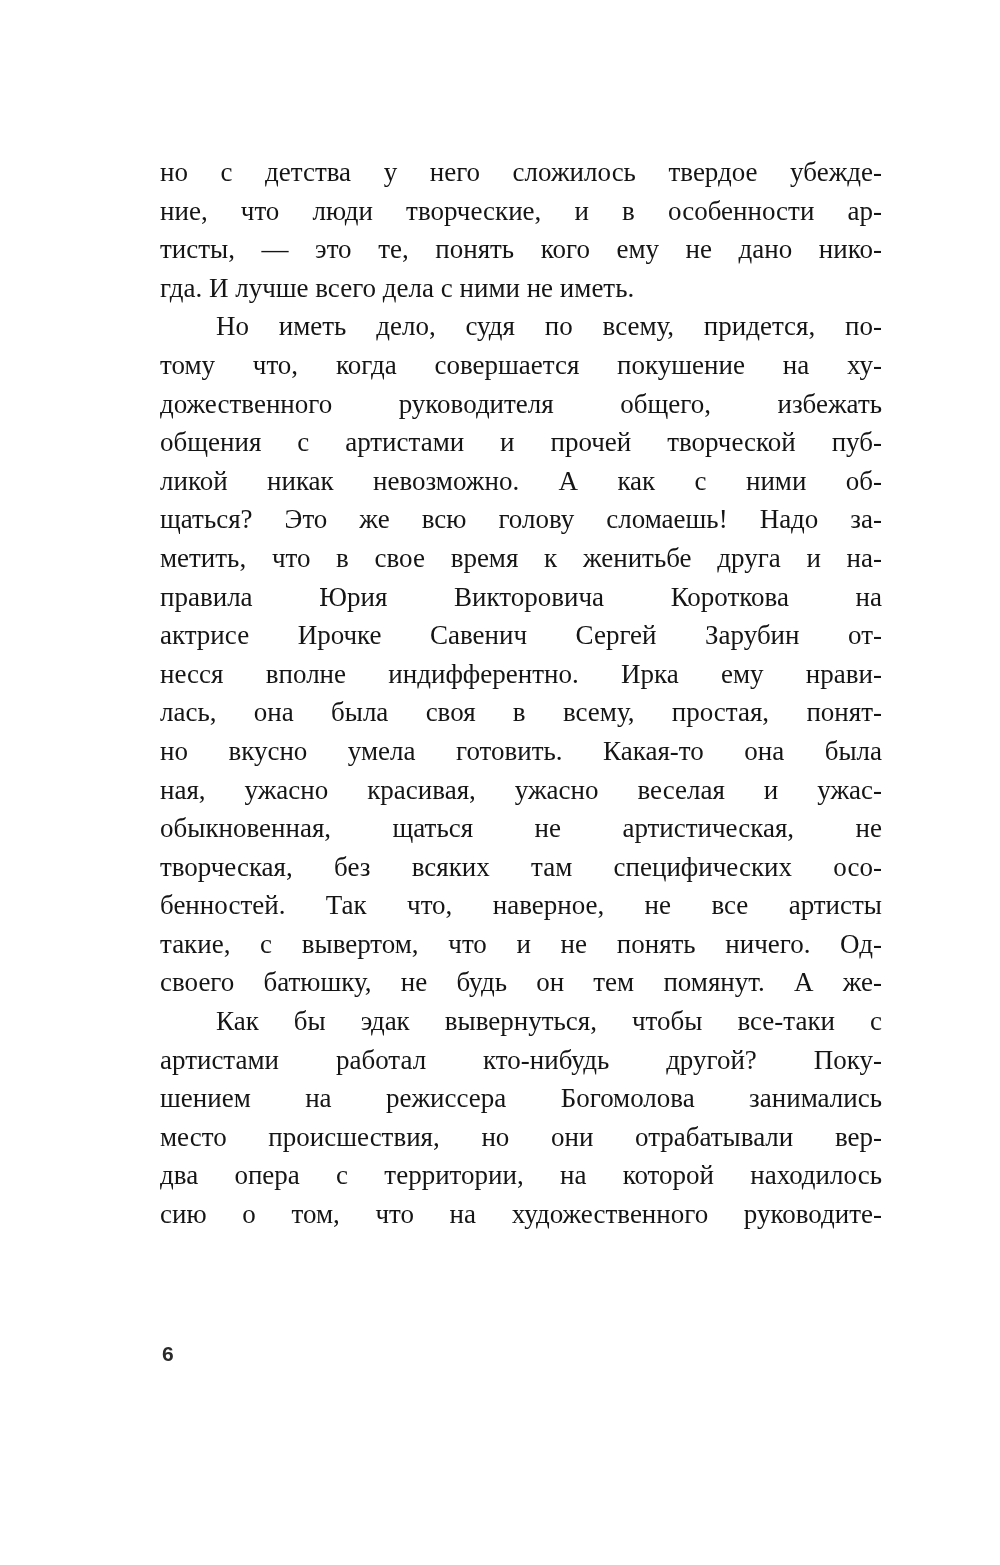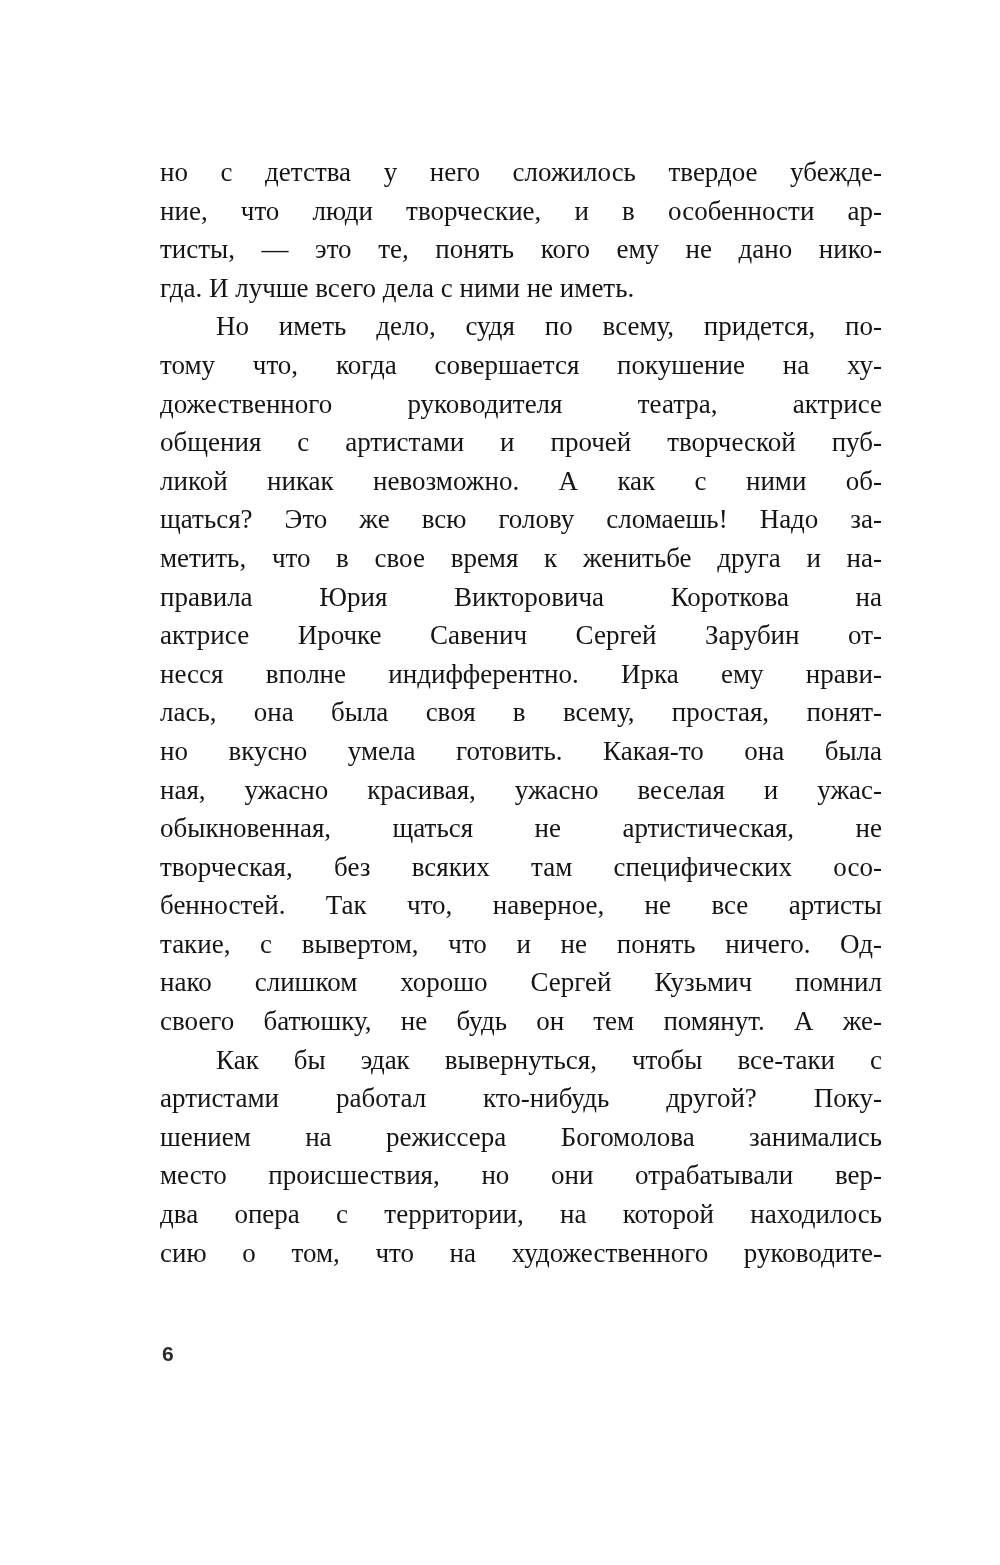--- a/index.html
+++ b/index.html
@@ -58,36 +58,35 @@
   <div class="text-block" id="text-block">
       <div class="paragraph">
         <div class="line">но с детства у него сложилось твердое убежде-</div>
         <div class="line">ние, что люди творческие, и в особенности ар-</div>
         <div class="line">тисты, — это те, понять кого ему не дано нико-</div>
         <div class="line last-left">гда. И лучше всего дела с ними не иметь.</div>
       </div>
       <div class="paragraph">
         <div class="line first-indent">Но иметь дело, судя по всему, придется, по-</div>
         <div class="line">тому что, когда совершается покушение на ху-</div>
-        <div class="line">дожественного руководителя театра, актрисе</div>
+        <div class="line">дожественного руководителя общего, избежать</div>
         <div class="line">общения с артистами и прочей творческой пуб-</div>
         <div class="line">ликой никак невозможно. А как с ними об-</div>
         <div class="line">щаться? Это же всю голову сломаешь! Надо за-</div>
         <div class="line">метить, что в свое время к женитьбе друга и на-</div>
         <div class="line">правила Юрия Викторовича Короткова на</div>
         <div class="line">актрисе Ирочке Савенич Сергей Зарубин от-</div>
         <div class="line">несся вполне индифферентно. Ирка ему нрави-</div>
         <div class="line">лась, она была своя в всему, простая, понят-</div>
         <div class="line">но вкусно умела готовить. Какая-то она была</div>
         <div class="line">ная, ужасно красивая, ужасно веселая и ужас-</div>
         <div class="line">обыкновенная, щаться не артистическая, не</div>
         <div class="line">творческая, без всяких там специфических осо-</div>
         <div class="line">бенностей. Так что, наверное, не все артисты</div>
         <div class="line">такие, с вывертом, что и не понять ничего. Од-</div>
-        <div class="line">нако слишком хорошо Сергей Кузьмич помнил</div>
         <div class="line">своего батюшку, не будь он тем помянут. А же-</div>
       </div>
       <div class="paragraph">
         <div class="line first-indent">Как бы эдак вывернуться, чтобы все-таки с</div>
         <div class="line">артистами работал кто-нибудь другой? Поку-</div>
         <div class="line">шением на режиссера Богомолова занимались</div>
         <div class="line">место происшествия, но они отрабатывали вер-</div>
         <div class="line">два опера с территории, на которой находилось</div>
         <div class="line">сию о том, что на художественного руководите-</div>
       </div>

